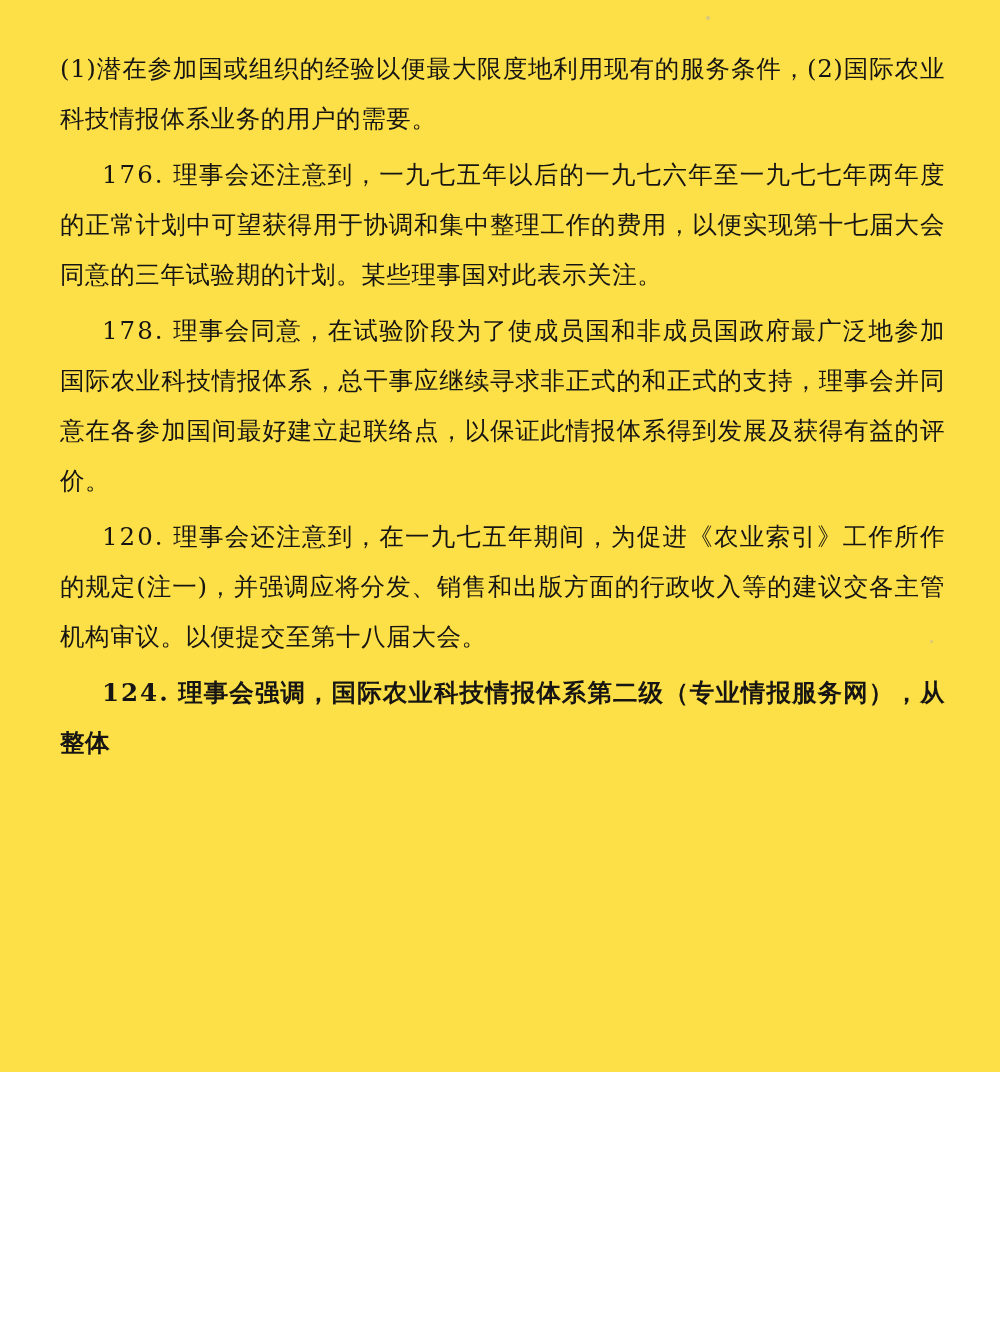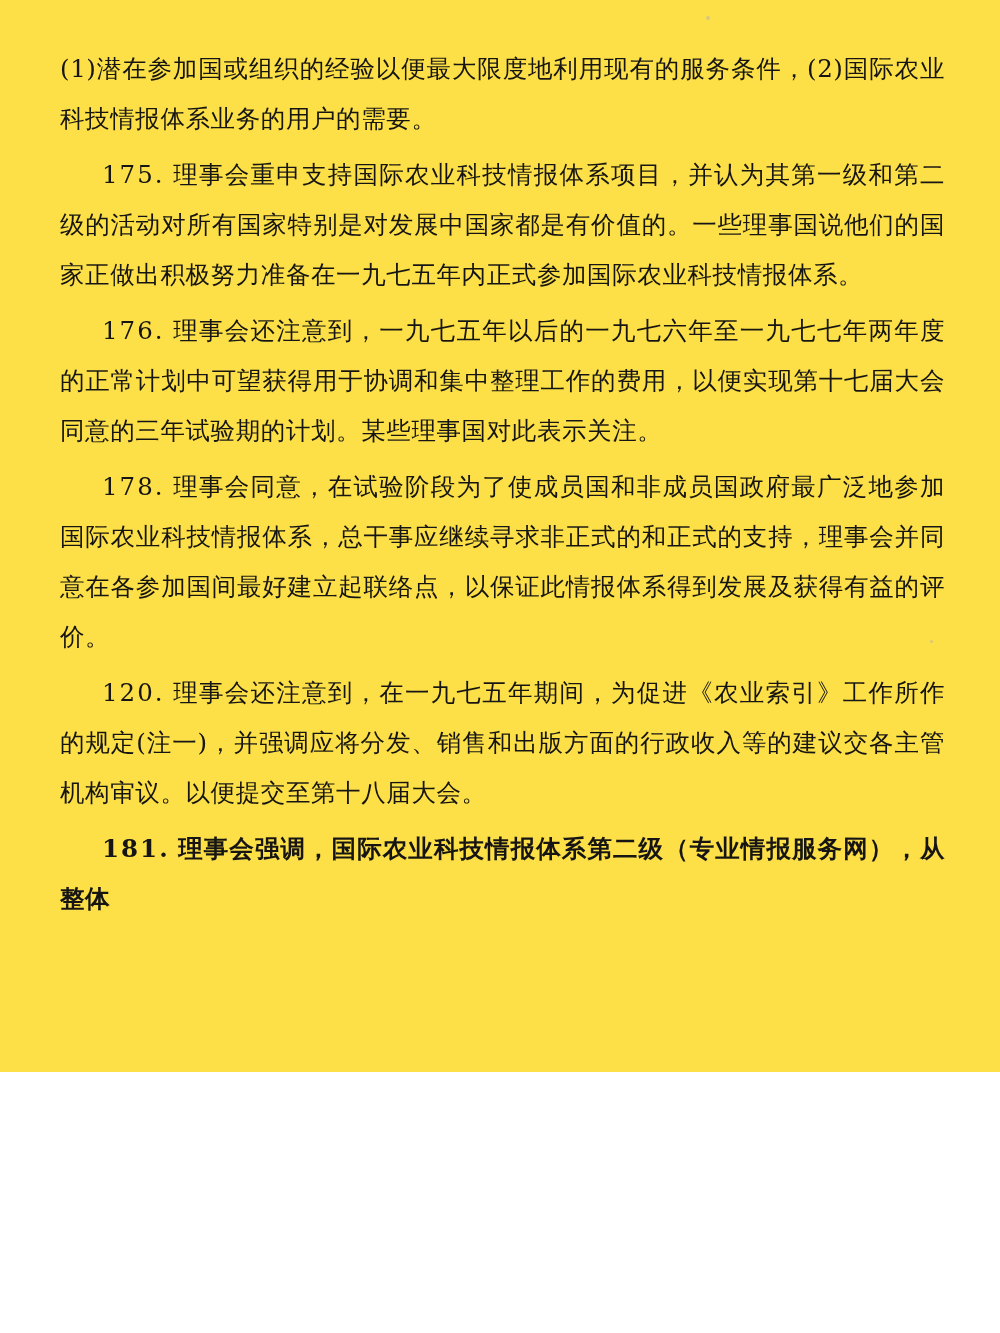--- a/index.html
+++ b/index.html
@@ -71,40 +71,37 @@
 <body>
 
 <div class="page">
 
   <div class="content">
 
     <p class="para">
       <span>(1)潜在参加国或组织的经验以便最大限度地利用现有的服务条件，(2)国际农业科技情报体系业务的用户的需要。</span>
     </p>
 
-    <p class="para indent">
-      <span class="num">175.</span><span>理事会重申支持国际农业科技情报体系项目，并认为其第一级和第二级的活动对所有国家特别是对发展中国家都是有价值的。一些理事国说他们的国家正做出积极努力准备在一九七五年内正式参加国际农业科技情报体系。</span>
-    </p>
 
     <p class="para indent">
       <span class="num">176.</span><span>理事会还注意到，一九七五年以后的一九七六年至一九七七年两年度的正常计划中可望获得用于协调和集中整理工作的费用，以便实现第十七届大会同意的三年试验期的计划。某些理事国对此表示关注。</span>
     </p>
 
 
     <p class="para indent">
       <span class="num">178.</span><span>理事会同意，在试验阶段为了使成员国和非成员国政府最广泛地参加国际农业科技情报体系，总干事应继续寻求非正式的和正式的支持，理事会并同意在各参加国间最好建立起联络点，以保证此情报体系得到发展及获得有益的评价。</span>
     </p>
 
 
     <p class="para indent">
       <span class="num">120.</span><span>理事会还注意到，在一九七五年期间，为促进《农业索引》工作所作的规定(注一)，并强调应将分发、销售和出版方面的行政收入等的建议交各主管机构审议。以便提交至第十八届大会。</span>
     </p>
 
     <p class="para indent bold">
-      <span class="num">181.</span><span>理事会强调，国际农业科技情报体系第二级（专业情报服务网），从整体</span>
+      <span class="num">124.</span><span>理事会强调，国际农业科技情报体系第二级（专业情报服务网），从整体</span>
     </p>
 
   </div>
 
   <div class="footnote">注一： CL 64/10第19-20段</div>
   <div class="pagenum">-56-</div>
 
   <div class="speck" style="left:706px;top:16px;width:4px;height:4px;"></div>
   <div class="speck" style="left:168px;top:1180px;width:3px;height:3px;"></div>
   <div class="speck" style="left:930px;top:640px;width:3px;height:3px;"></div>

